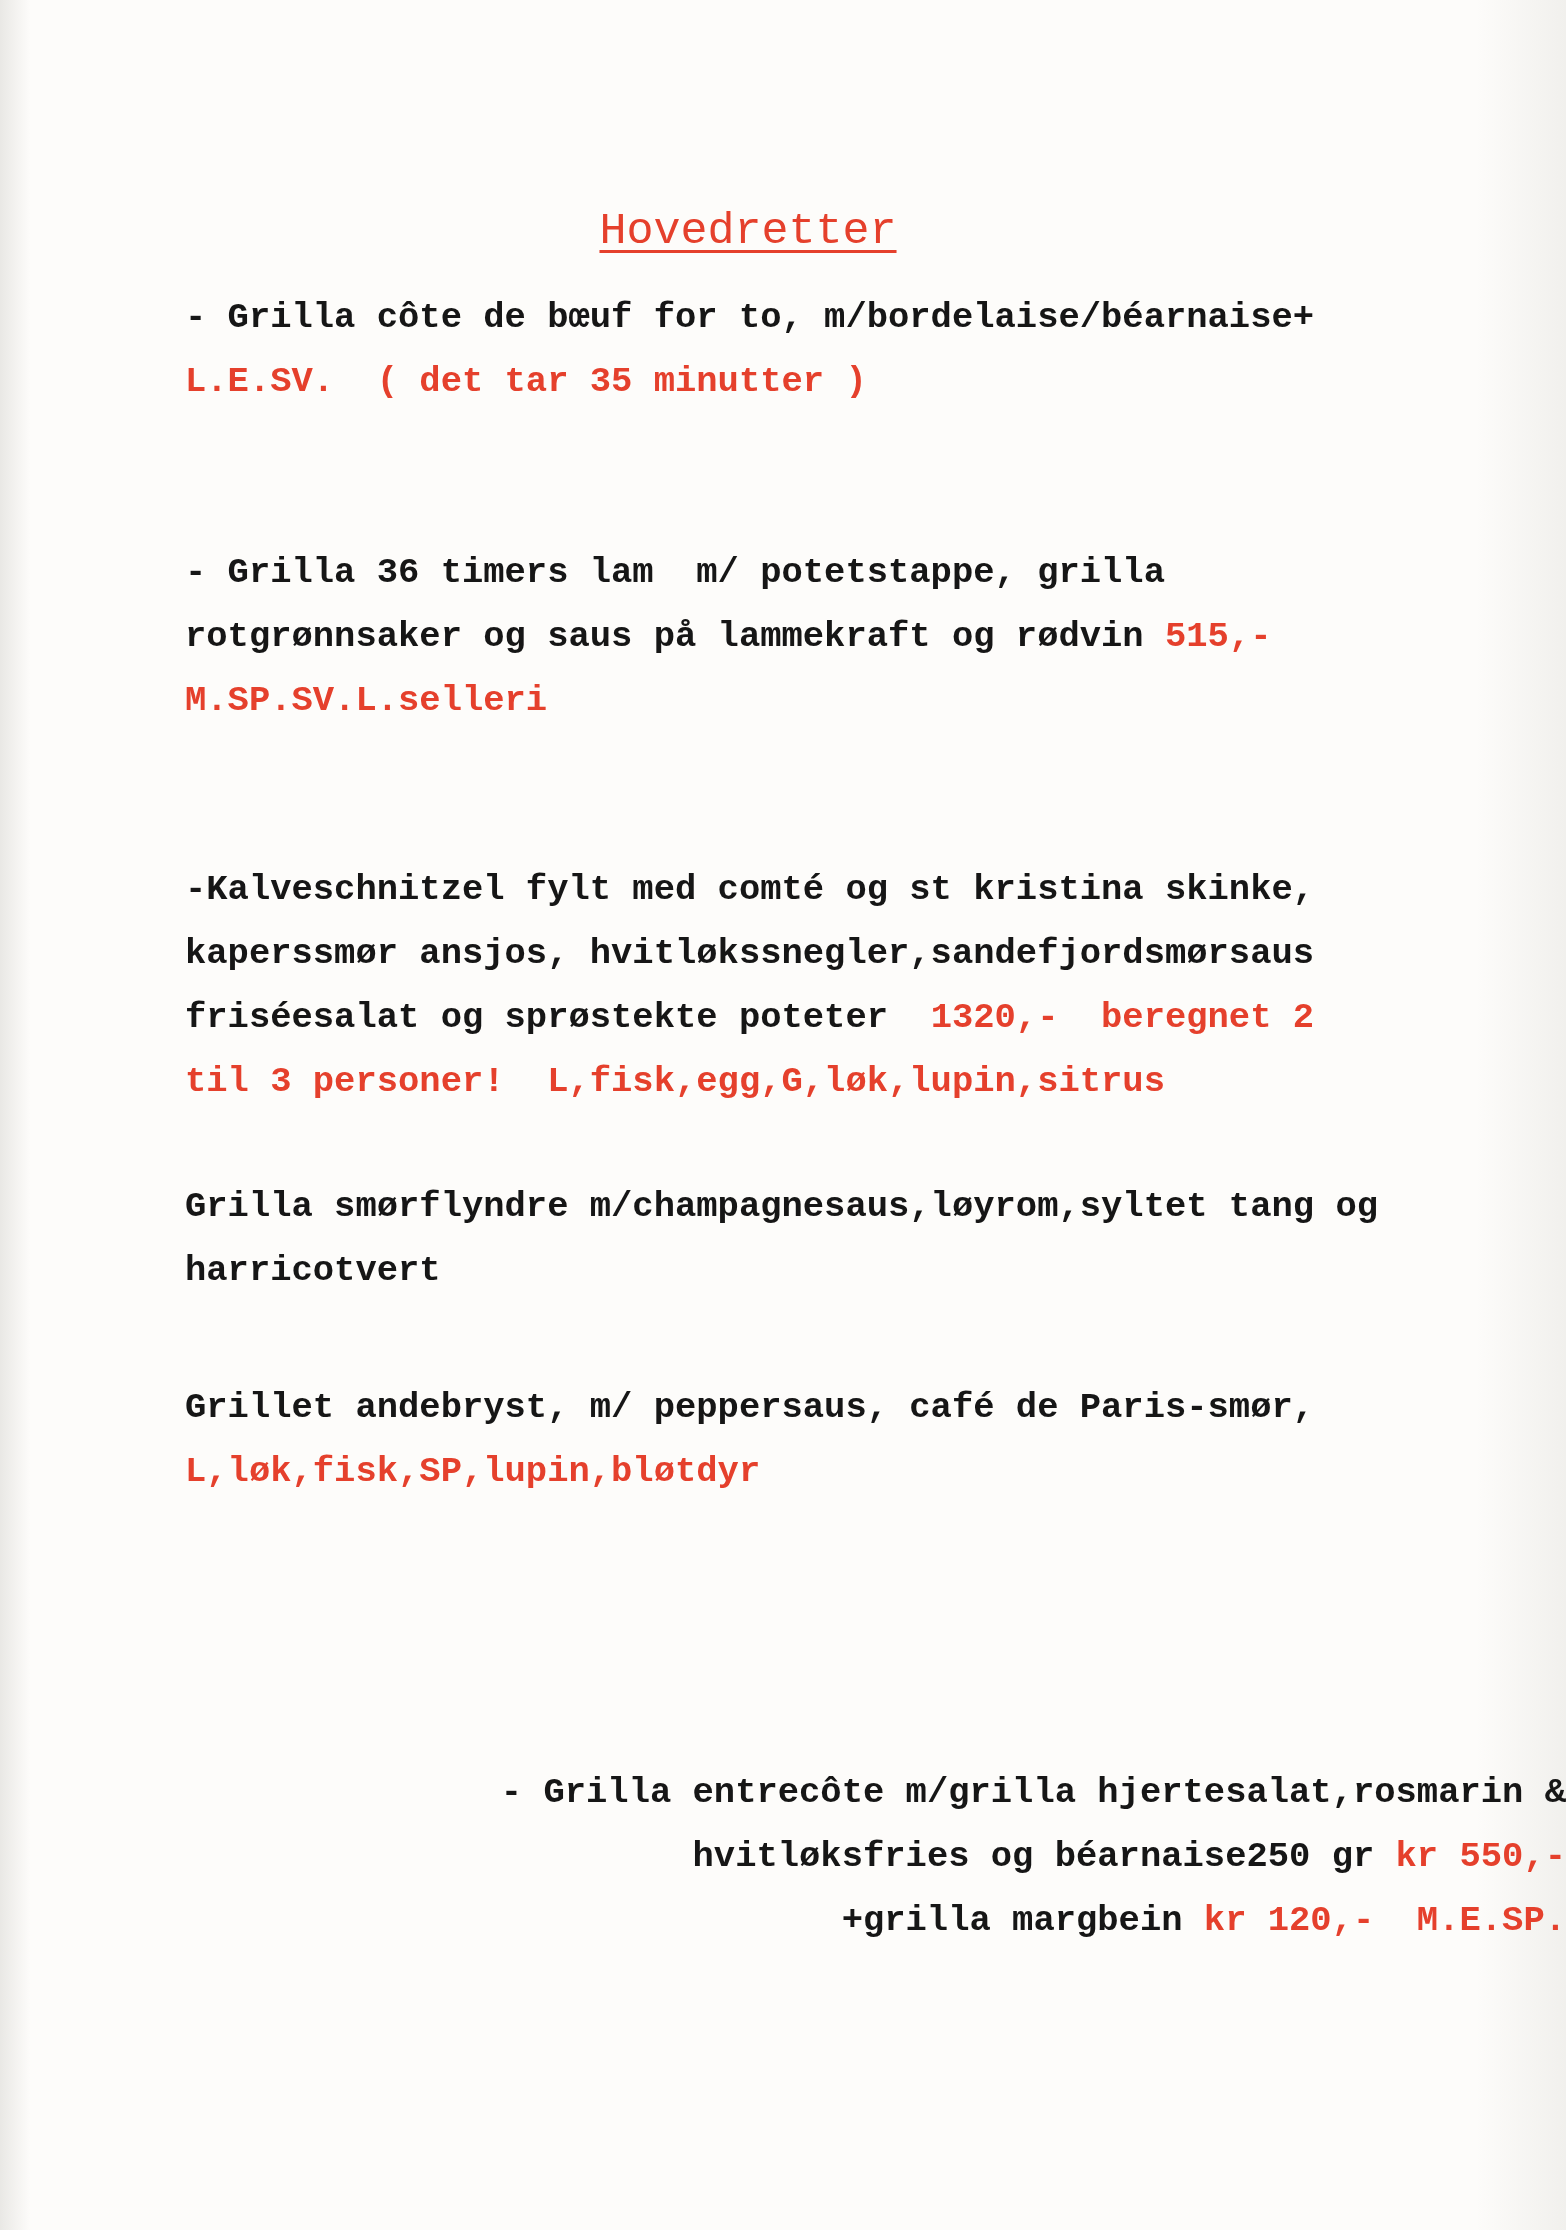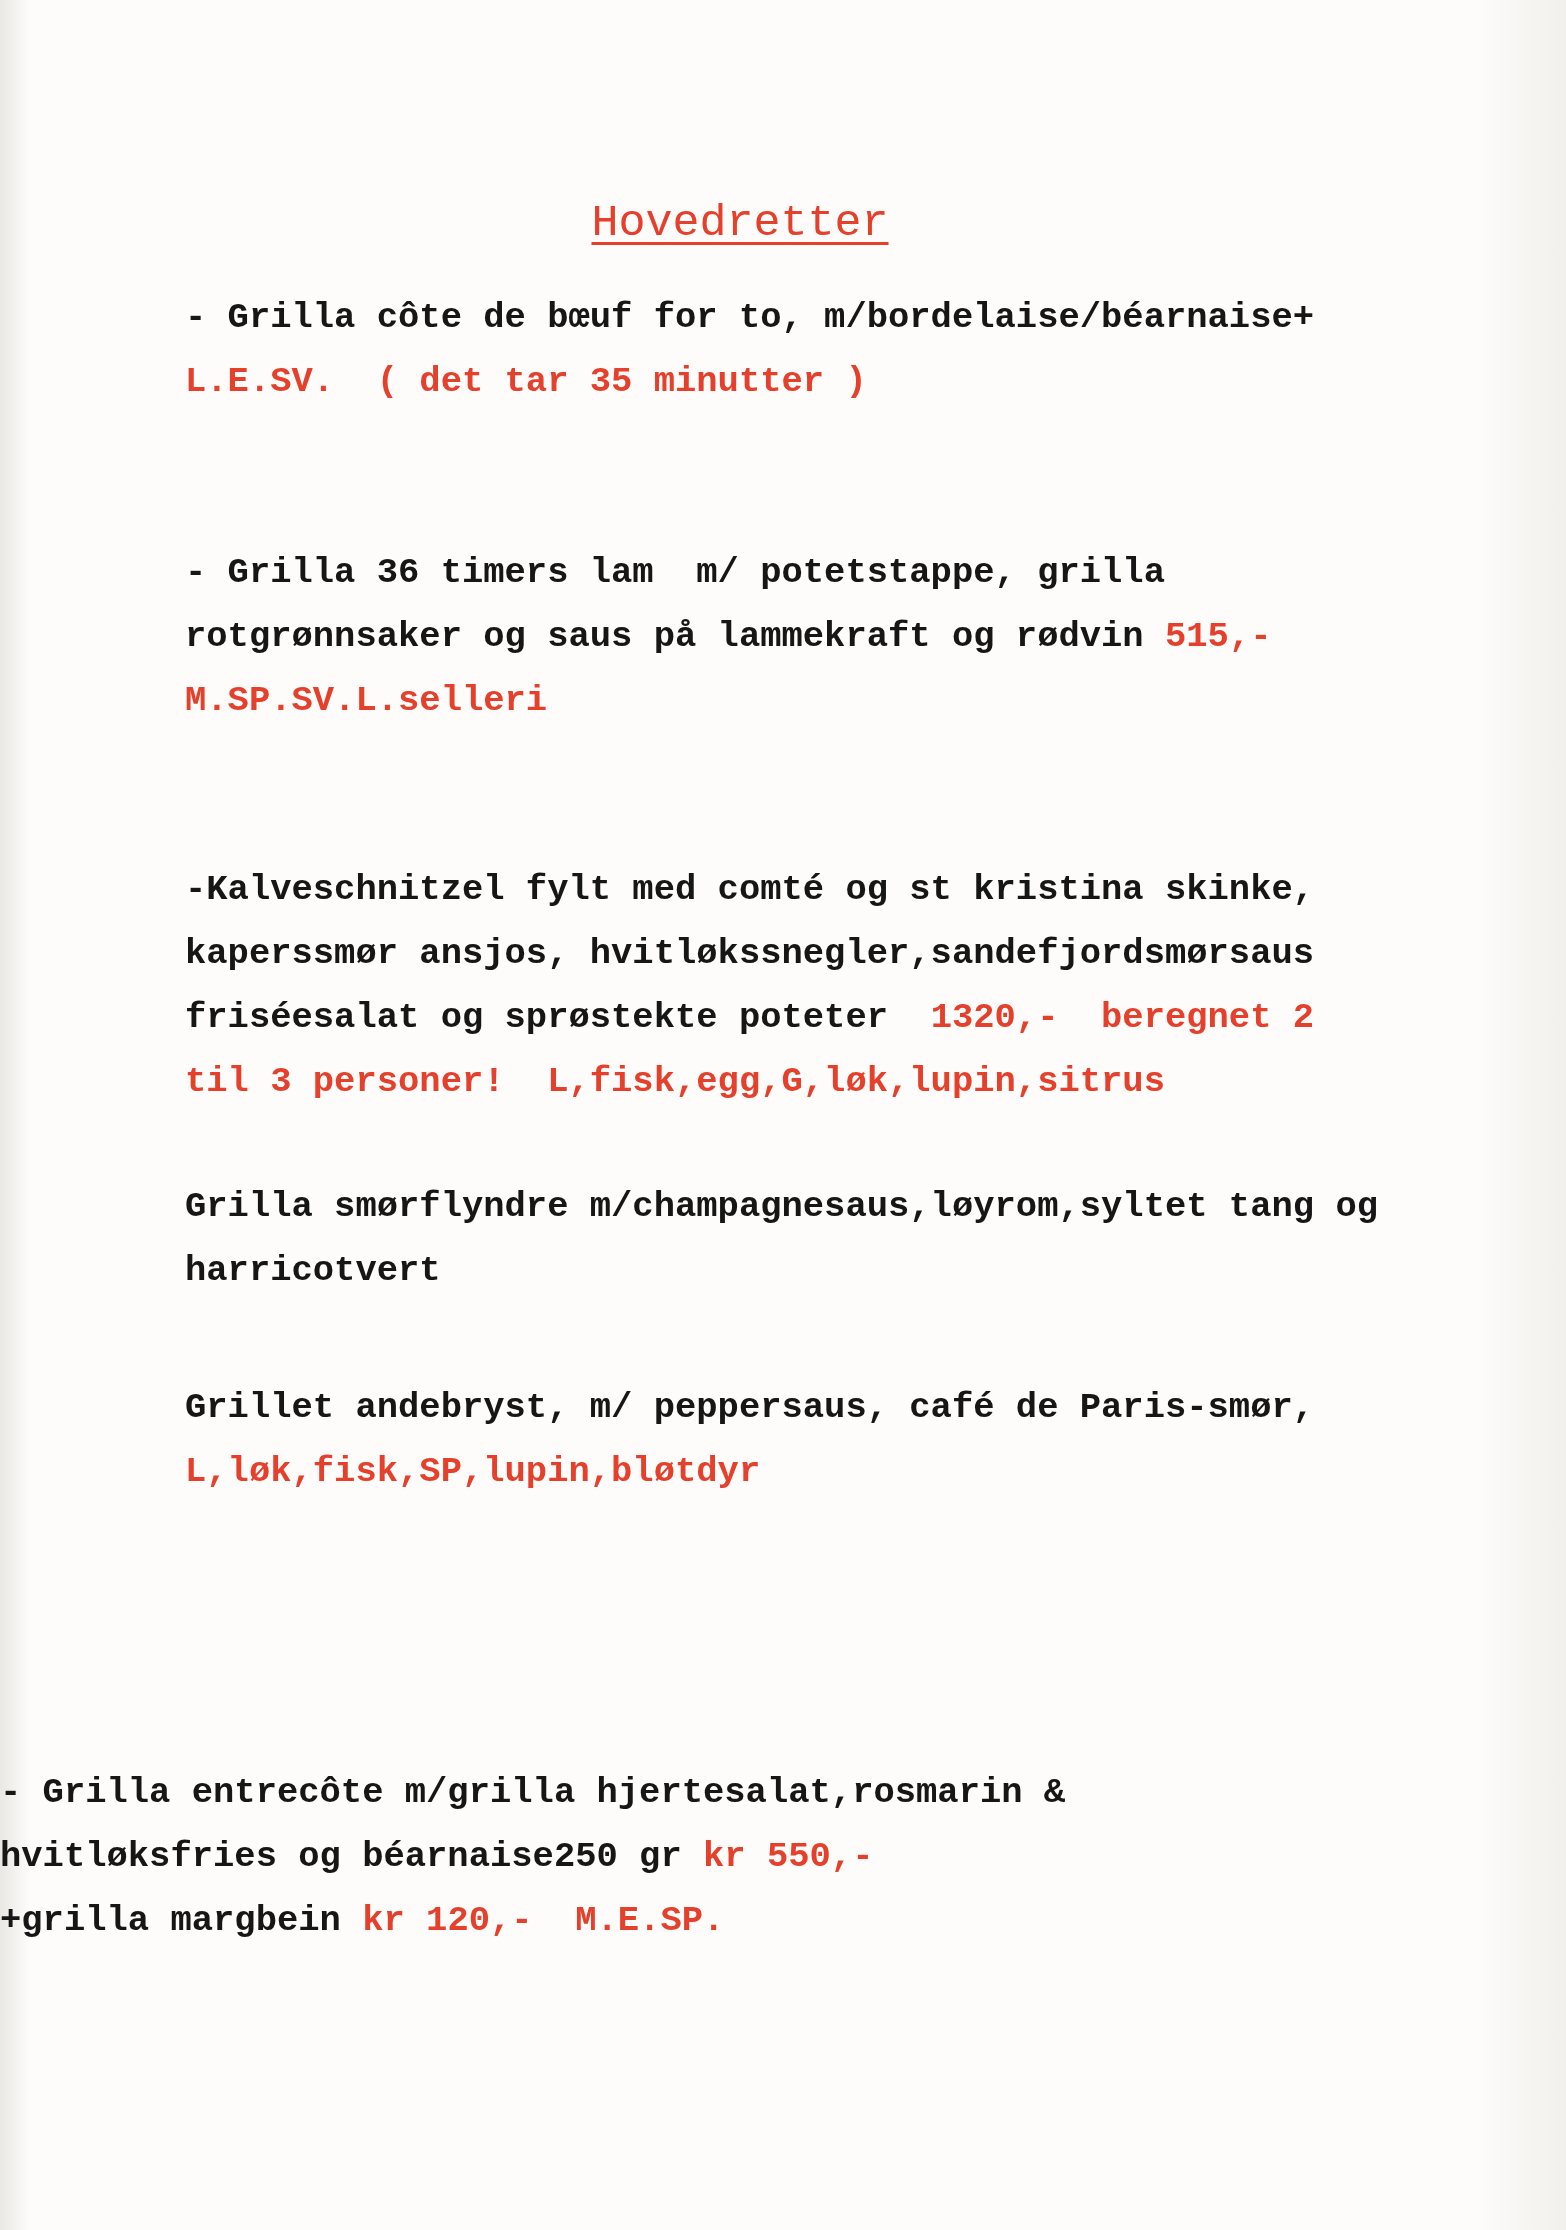--- a/index.html
+++ b/index.html
@@ -24,39 +24,39 @@
     position:absolute;left:0;top:0;bottom:0;width:30px;
     background:linear-gradient(to right,#e9e8e5,rgba(253,252,250,0));
     pointer-events:none;
   }
   .page .edge-right{
     position:absolute;right:0;top:0;bottom:0;width:90px;
     background:linear-gradient(to left,#f1f0ed,rgba(253,252,250,0));
     pointer-events:none;
   }
   .title{
-    position:absolute;top:194px;left:0;width:1480px;margin:0;
+    position:absolute;top:194px;left:0;width:1480px;margin:8px;
     text-align:center;
     font-size:45px;line-height:60px;font-weight:normal;
     color:var(--red);
     text-decoration:underline;
     text-decoration-thickness:3px;
     text-underline-offset:7px;
     letter-spacing:0;
     white-space:pre;
     font-family:Liberation Mono, monospace;
   }
   .section{
     position:absolute;left:185px;right:40px;
     font-size:35.5px;line-height:64px;
     color:var(--ink);
     white-space:pre;
     font-weight:bold;
   }
-  .section.center{left:0;right:0;text-align:left;}
+  .section.center{left:0;right:0;text-align:right;}
   #menu-body .section:nth-of-type(1){top:286px;}
   #menu-body .section:nth-of-type(2){top:541px;}
   #menu-body .section:nth-of-type(3){top:858px;}
   #menu-body .section:nth-of-type(4){top:1175px;}
   #menu-body .section:nth-of-type(5){top:1376px;}
   #menu-body .section:nth-of-type(6){top:1761px;}
   .seg.black{color:var(--ink);}
   .seg.red{color:var(--red);}
 </style>
 </head>

